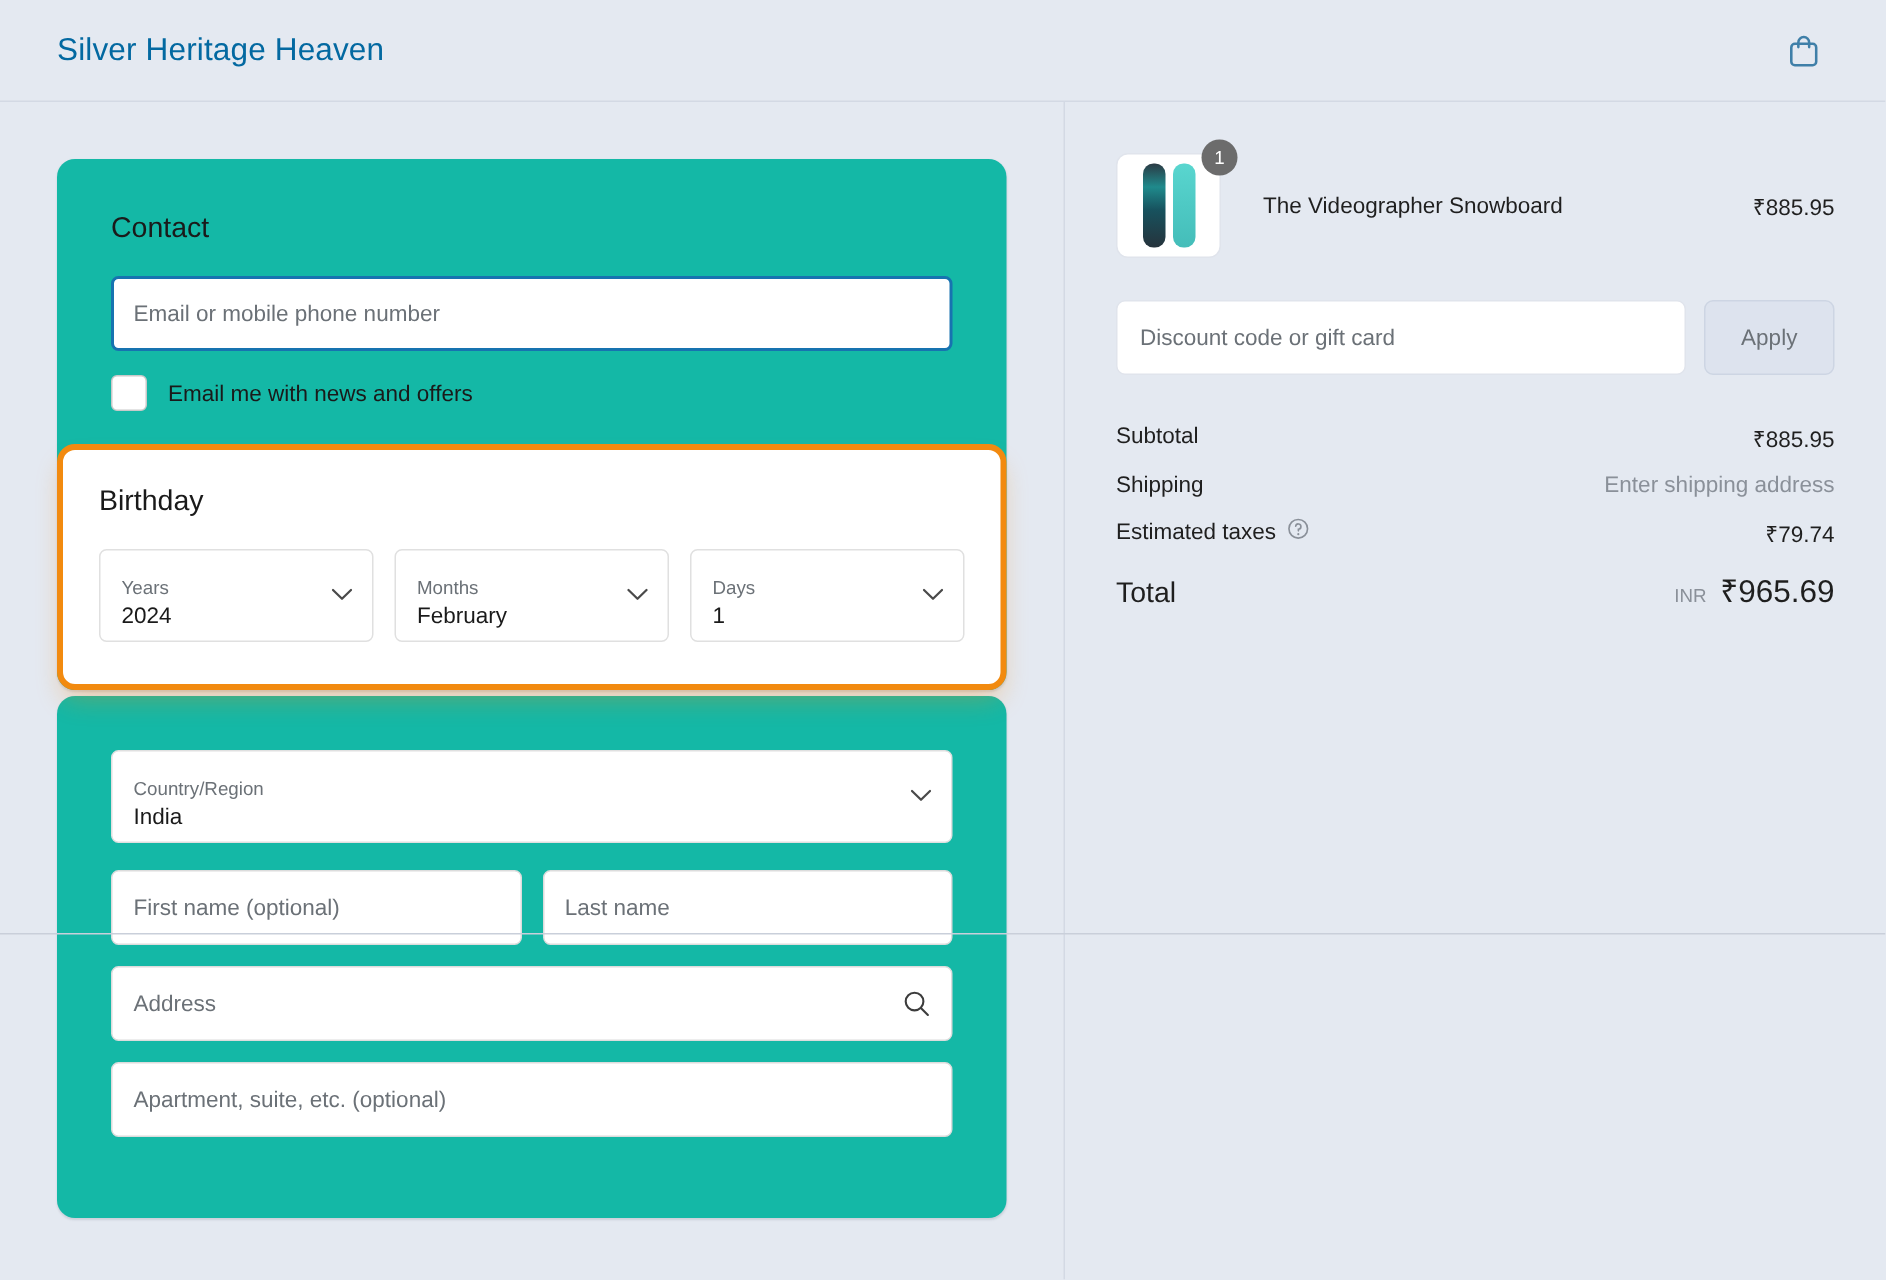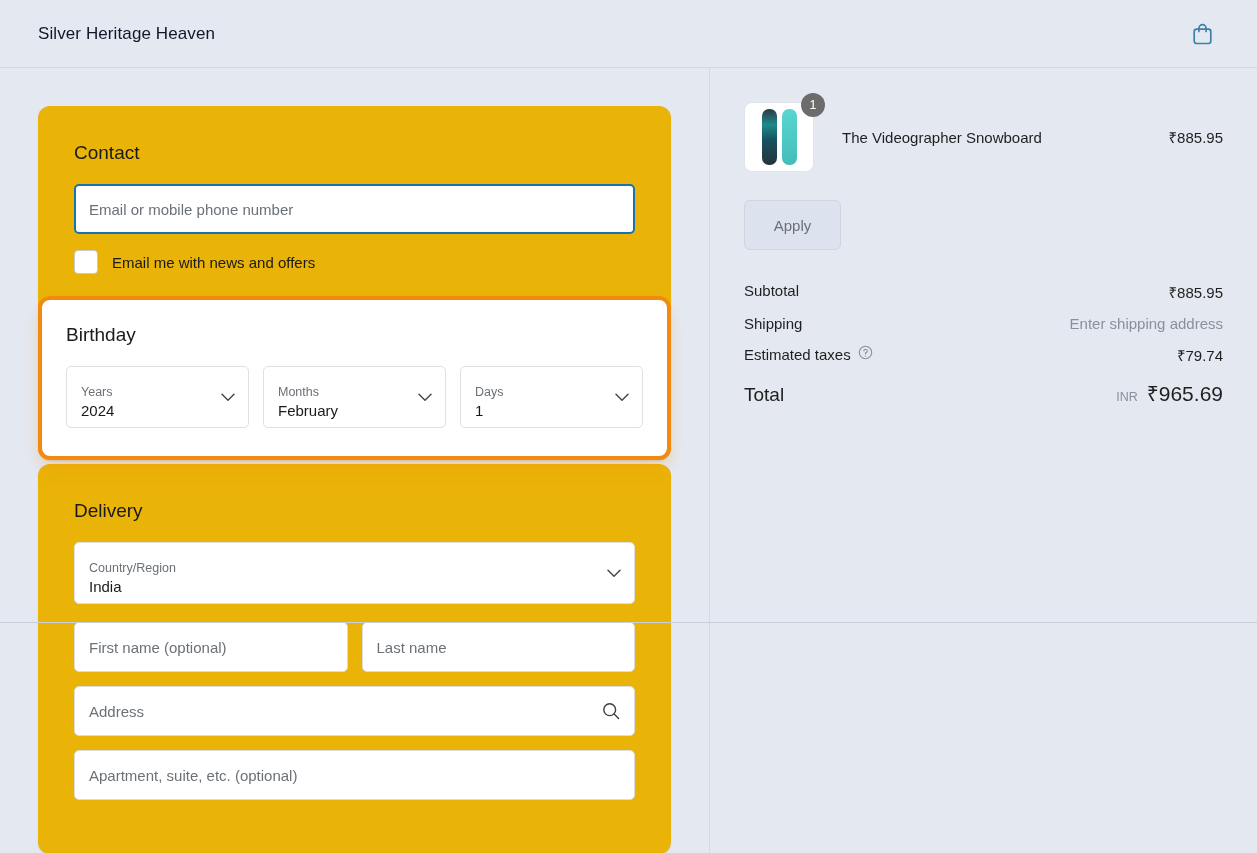--- a/index.html
+++ b/index.html
@@ -21,22 +21,22 @@
   #header {
     height: 68px;
     background: #e4e9f1;
     border-bottom: 1px solid #d3d9e4;
     display: flex;
     align-items: center;
     padding: 0 38px 0 38px;
     position: relative;
   }
   #shop-title {
-    font-size: 17px;
-    color: #0f172a;
+    font-size: 21px;
+    color: #0369a1;
     letter-spacing: .1px;
   }
   #cart-icon-btn {
     margin-left: auto;
     width: 34px;
     height: 34px;
     display: flex;
     align-items: center;
     justify-content: center;
     cursor: pointer;
@@ -58,21 +58,21 @@
 
   #right-col {
     width: 548px;
     border-left: 1px solid #d3d9e4;
     padding: 34px 34px 0 34px;
     position: relative;
   }
 
   
   .card {
-    background: #eab308;
+    background: #14b8a6;
     border-radius: 12px;
     box-shadow: 0 1px 2px rgba(26,34,51,.07), 0 1px 1px rgba(26,34,51,.05);
     padding: 36px;
   }
   #contact-card { padding: 36px 36px 0 36px; }
   #delivery-card { margin-top: 40px; padding: 36px 36px 40px 36px; }
 
   .section-title {
     font-size: 19px;
     font-weight: 400;
@@ -255,21 +255,21 @@
     background: #fff;
     border: 1px solid #e0e4ec;
     border-radius: 6px;
     display: flex;
     align-items: center;
     padding: 0 15px;
     font-size: 15px;
     color: #6b7177;
   }
   #apply-button {
-    width: 97px;
+    width: 87px;
     height: 50px;
     border-radius: 6px;
     background: #dde3ee;
     border: 1px solid #cdd5e3;
     color: #6b7177;
     font-size: 15px;
     display: flex;
     align-items: center;
     justify-content: center;
     cursor: pointer;
@@ -369,21 +369,20 @@
                   <path d="M1 1.3 7 7.2l6-5.9" stroke="#4a4a4a" stroke-width="1.5" stroke-linecap="round" stroke-linejoin="round"></path>
                 </svg>
             </span>
           </div>
 
         </div>
       </div>
     </div>
 
     <div class="card" id="delivery-card">
-      <div class="section-title">Delivery</div>
 
       <div class="select-field" id="country-field">
         <span class="select-label">Country/Region</span>
         <span class="select-value">India</span>
         <span class="chevron">
           <svg width="14" height="9" viewBox="0 0 14 9" fill="none">
               <path d="M1 1.3 7 7.2l6-5.9" stroke="#4a4a4a" stroke-width="1.5" stroke-linecap="round" stroke-linejoin="round"></path>
             </svg>
         </span>
       </div>
@@ -422,20 +421,23 @@
           <div class="board" id="board-dark"></div>
           <div class="board" id="board-light"></div>
         </div>
         <div id="qty-badge">1</div>
       </div>
       <div id="product-title">The Videographer Snowboard</div>
       <div id="product-price">₹885.95</div>
     </div>
 
     <div id="discount-row">
+      <div id="discount-input">
+        <span>Discount code or gift card</span>
+      </div>
       <div id="apply-button">Apply</div>
     </div>
 
     <div class="total-row">
       <span class="label">Subtotal</span>
       <span class="value">₹885.95</span>
     </div>
 
     <div class="total-row">
       <span class="label">Shipping</span>

